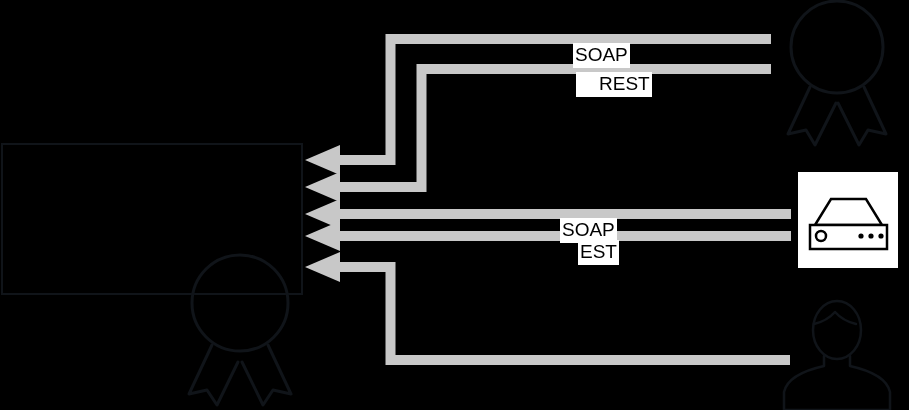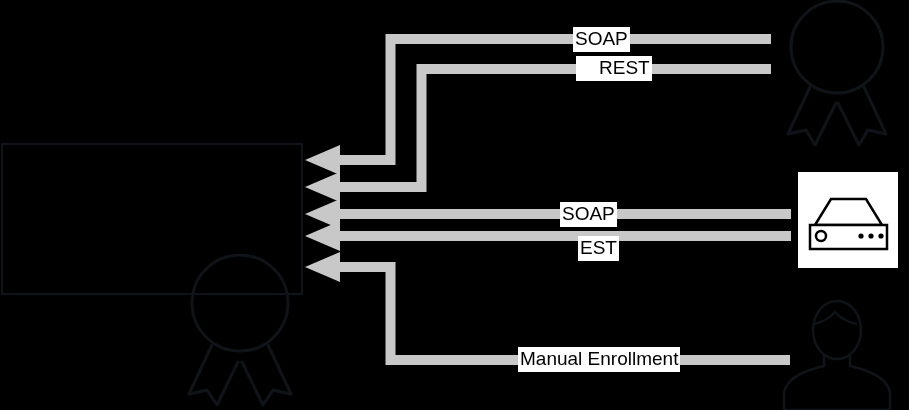--- a/index.html
+++ b/index.html
@@ -29,20 +29,21 @@
     position: absolute;
     background: #ffffff;
     color: #000000;
     font-family: "Liberation Sans", sans-serif;
     font-size: 19px;
     line-height: 22px;
     letter-spacing: 0px;
     white-space: nowrap;
     padding: 1px 2px 2px 2px;
     text-align: center;
+    margin-top: 16px;
   }
   .ca-box {
     position: absolute;
     left: 1px;
     top: 143px;
     width: 302px;
     height: 152px;
     border: 2px solid #101419;
     background: #000000;
     box-sizing: border-box;
@@ -111,17 +112,16 @@
     </g>
 
   </svg>
 
   <div class="edge-label" style="left:573px; top:27px;">SOAP</div>
 
   <div class="edge-label" style="left:576px; top:56px;padding-left:23px;">REST</div>
 
   <div class="edge-label" style="left:560px; top:202px;">SOAP</div>
 
-  <div class="edge-label" style="left:578px; top:236px;">EST</div>
+  <div class="edge-label" style="left:578px; top:224px;">EST</div>
 
-  <div class="edge-label" style="left:518px; top:347px;">Manual Enrollment</div>
 
 </div>
 
 </body></html>

